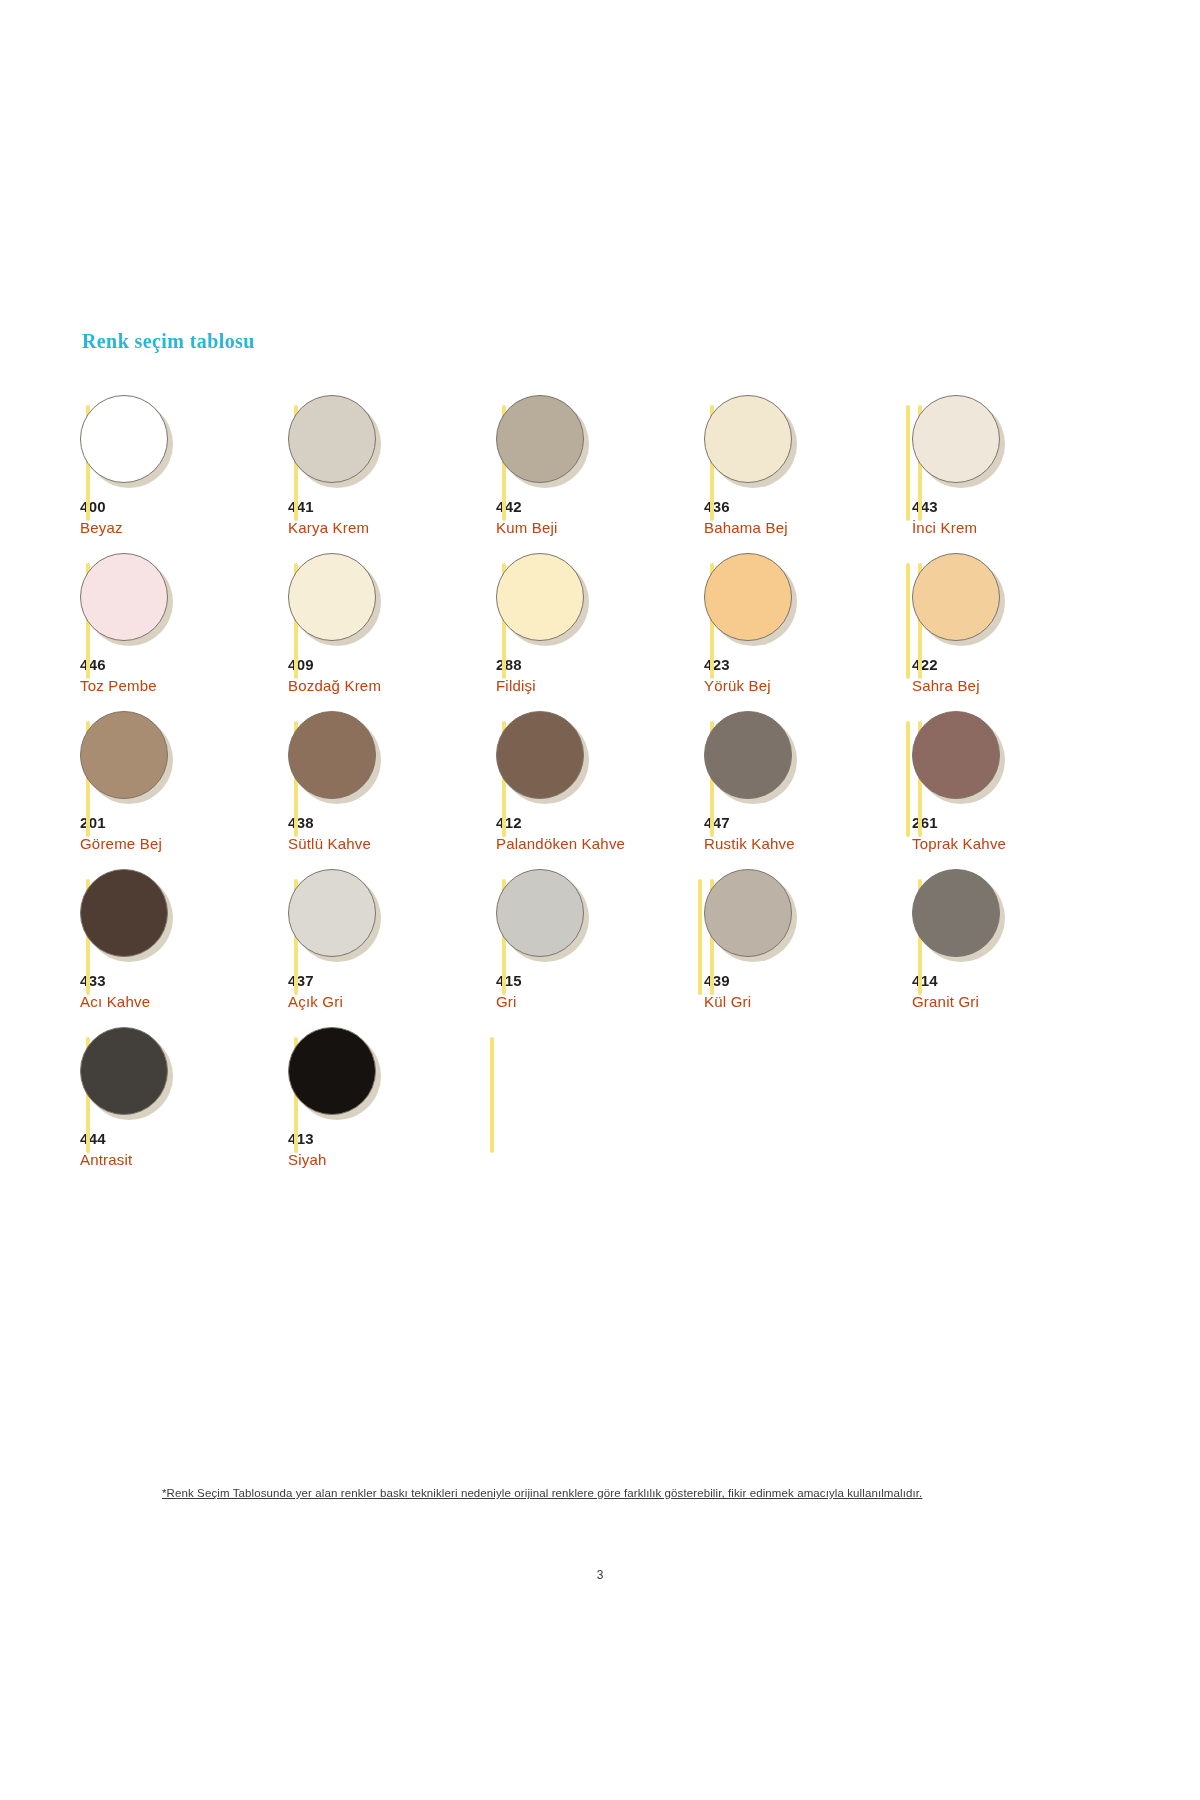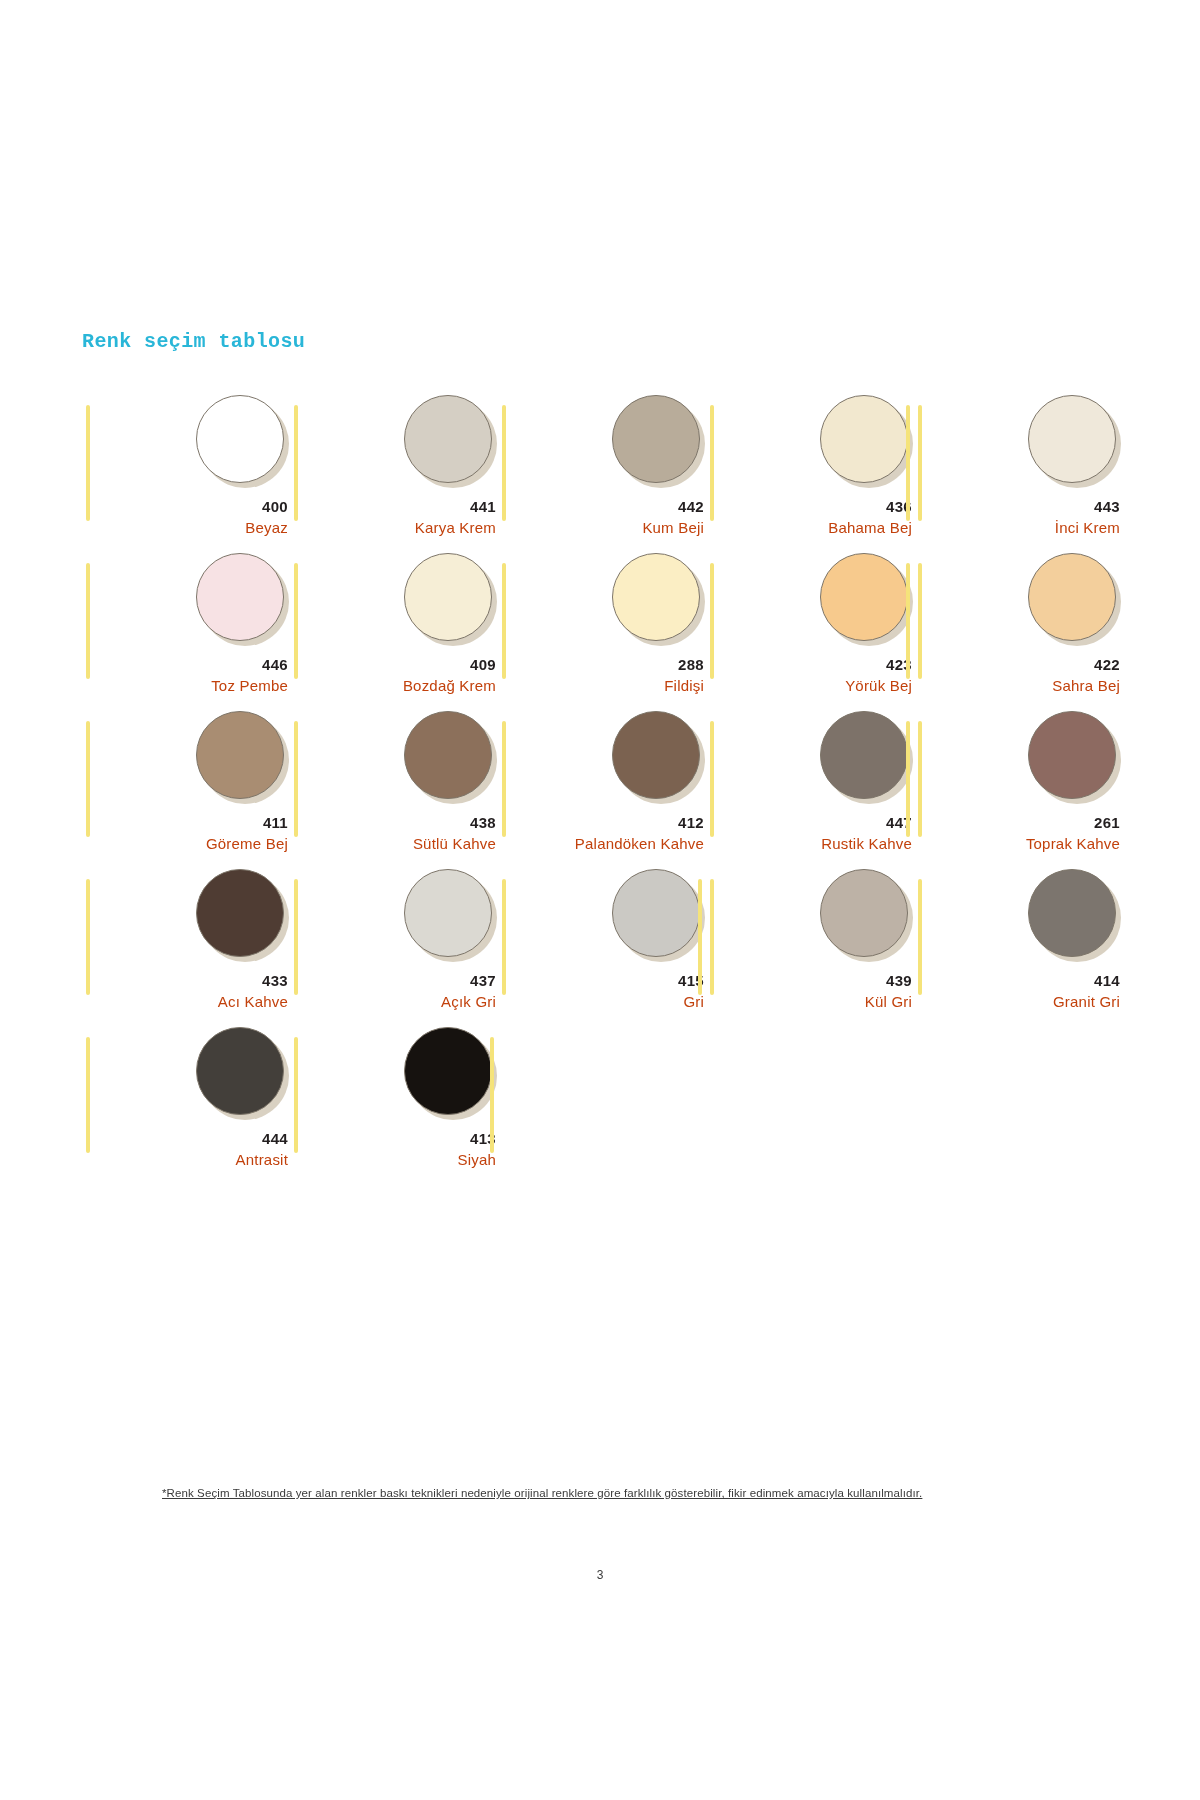--- a/index.html
+++ b/index.html
@@ -27,42 +27,42 @@
   
   .sheet {
     position: absolute;
     left: 80px;
     top: 330px;
     width: 1040px;
     height: 940px;
   }
 
   .section-title {
-    font-family: Liberation Mono, monospace;
+    font-family: Liberation Serif, serif;
     font-size: 20px;
     font-weight: bold;
     color: #29b6d8;
     letter-spacing: 0.4px;
     margin: 0 0 38px 2px;
   }
 
   .grid {
     display: grid;
     grid-template-columns: repeat(5, 1fr);
     row-gap: 6px;
     column-gap: 0px;
     position: relative;
   }
 
   .swatch-cell {
     position: relative;
     height: 148px;
     display: flex;
     flex-direction: column;
-    align-items: flex-end;
+    align-items: flex-start;
     padding-top: 4px;
   }
 
   
   .swatch-cell::before {
     content: "";
     position: absolute;
     left: 6px;
     top: 14px;
     width: 4px;
@@ -233,21 +233,21 @@
             <div class="dot" style="background: rgb(243, 207, 156);"></div>
           </div>
           <div class="code">422</div>
           <div class="name">Sahra Bej</div>
         </div>
         <div class="swatch-cell">
           <div class="dot-wrap">
             <div class="dot-shadow"></div>
             <div class="dot" style="background: rgb(169, 141, 114);"></div>
           </div>
-          <div class="code">411</div>
+          <div class="code">201</div>
           <div class="name">Göreme Bej</div>
         </div>
         <div class="swatch-cell">
           <div class="dot-wrap">
             <div class="dot-shadow"></div>
             <div class="dot" style="background: rgb(140, 112, 91);"></div>
           </div>
           <div class="code">438</div>
           <div class="name">Sütlü Kahve</div>
         </div>

